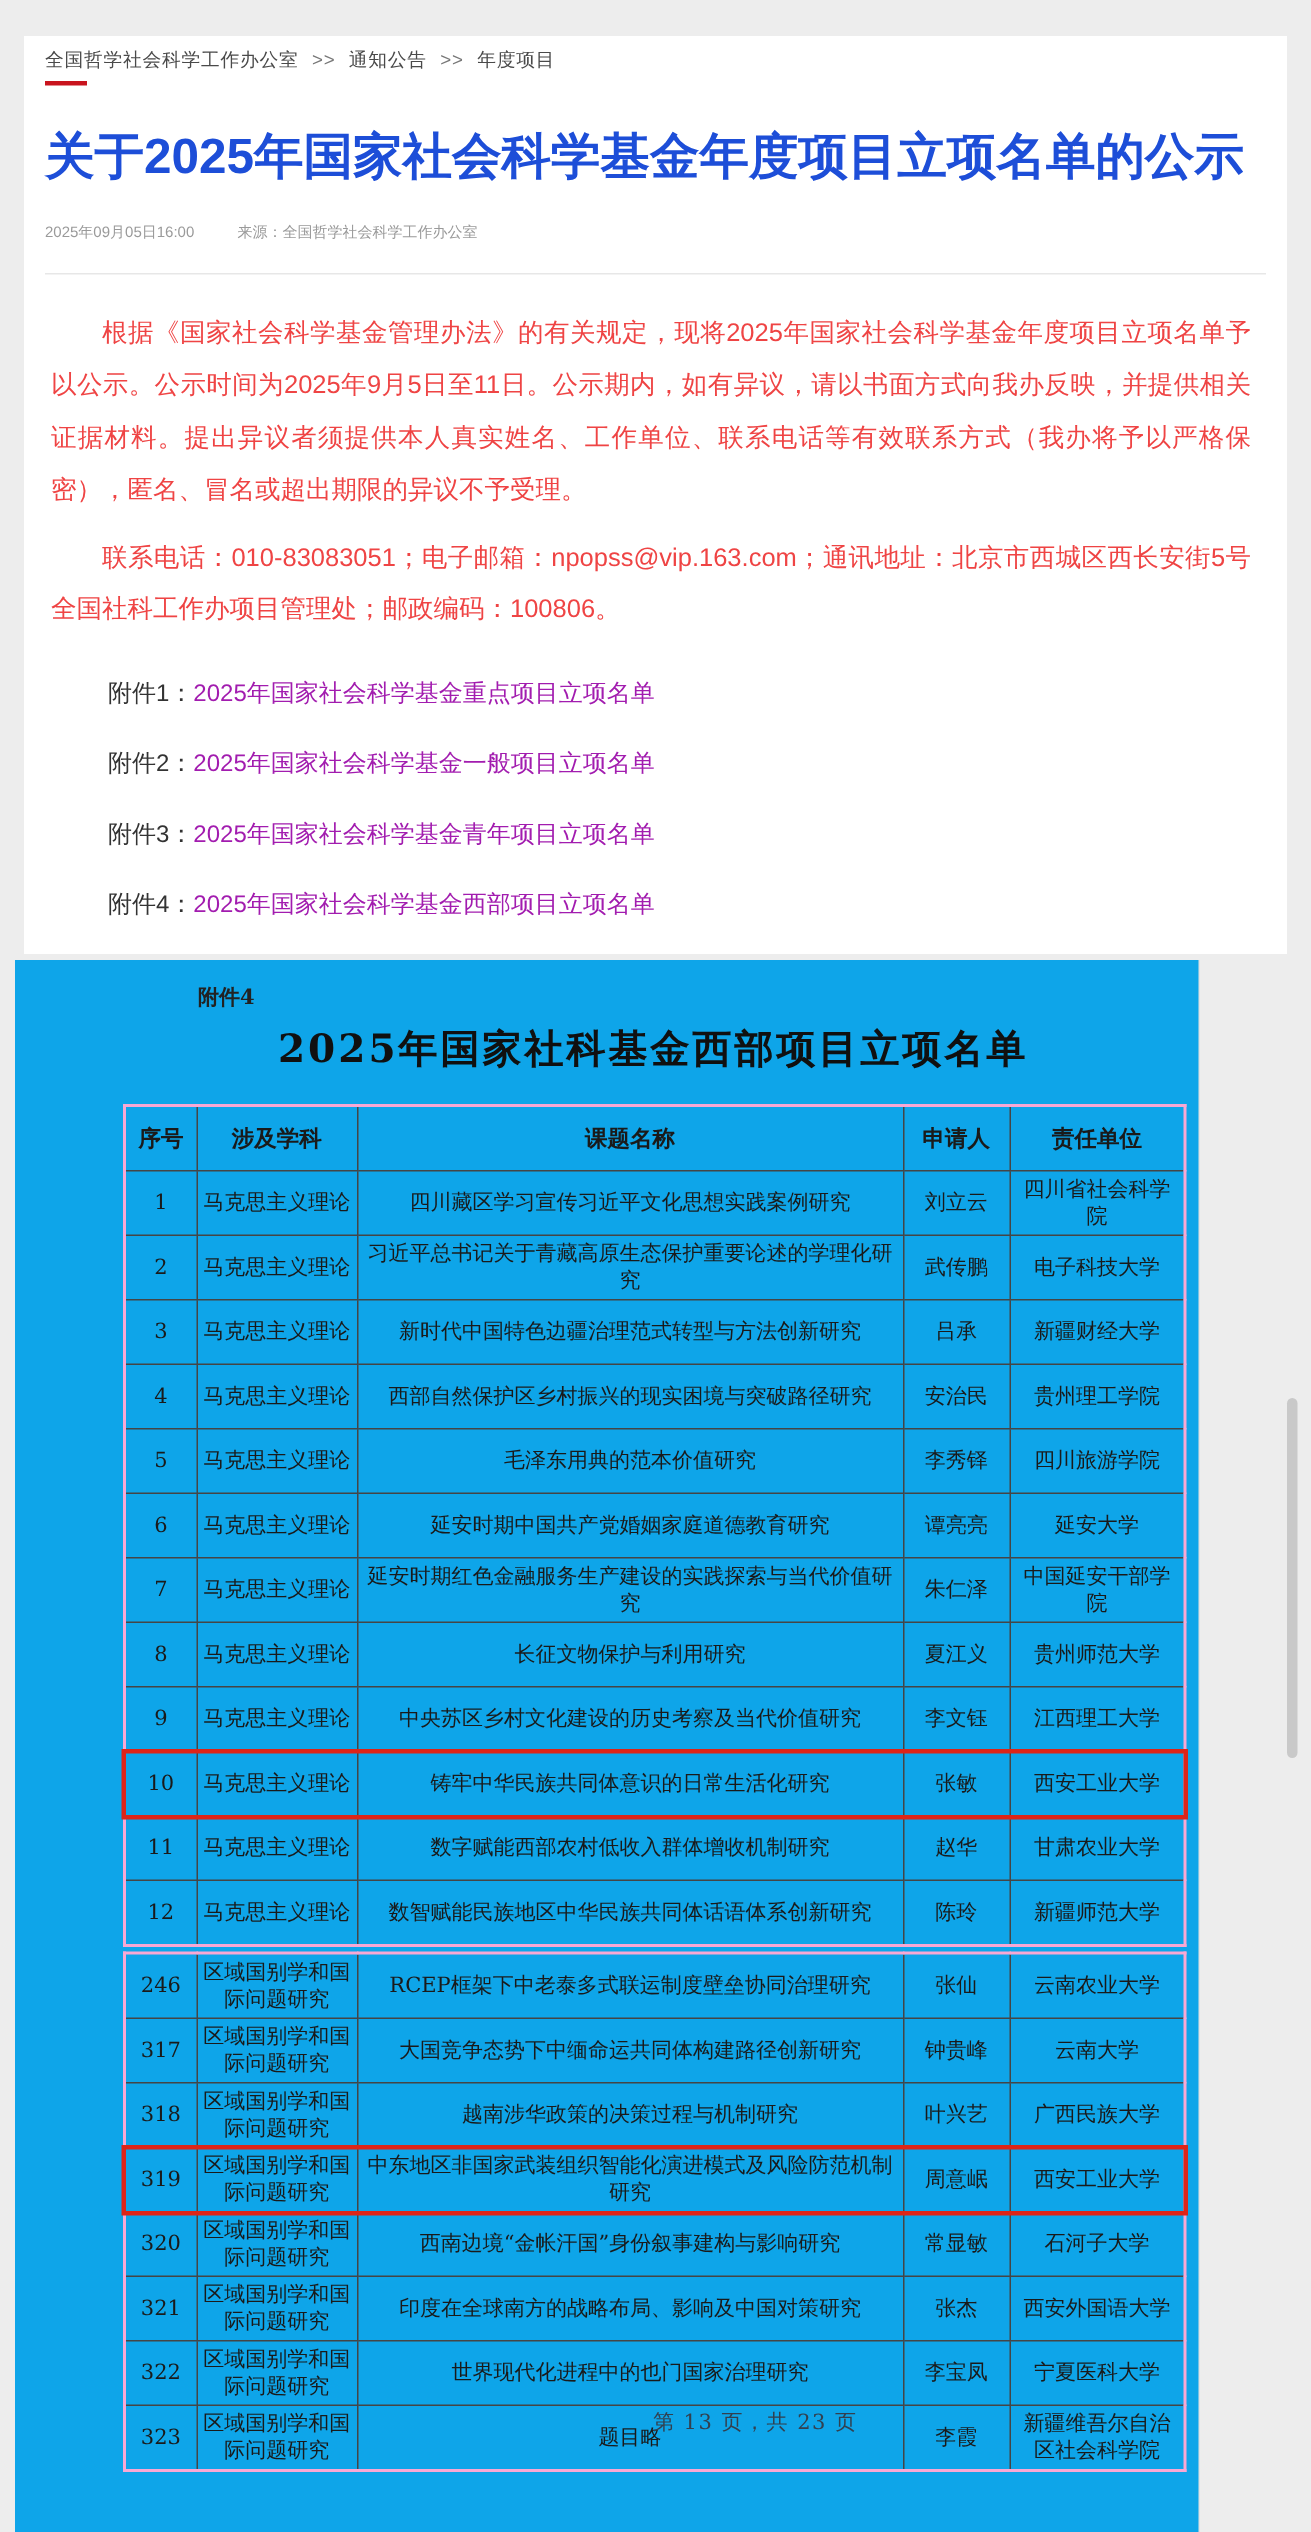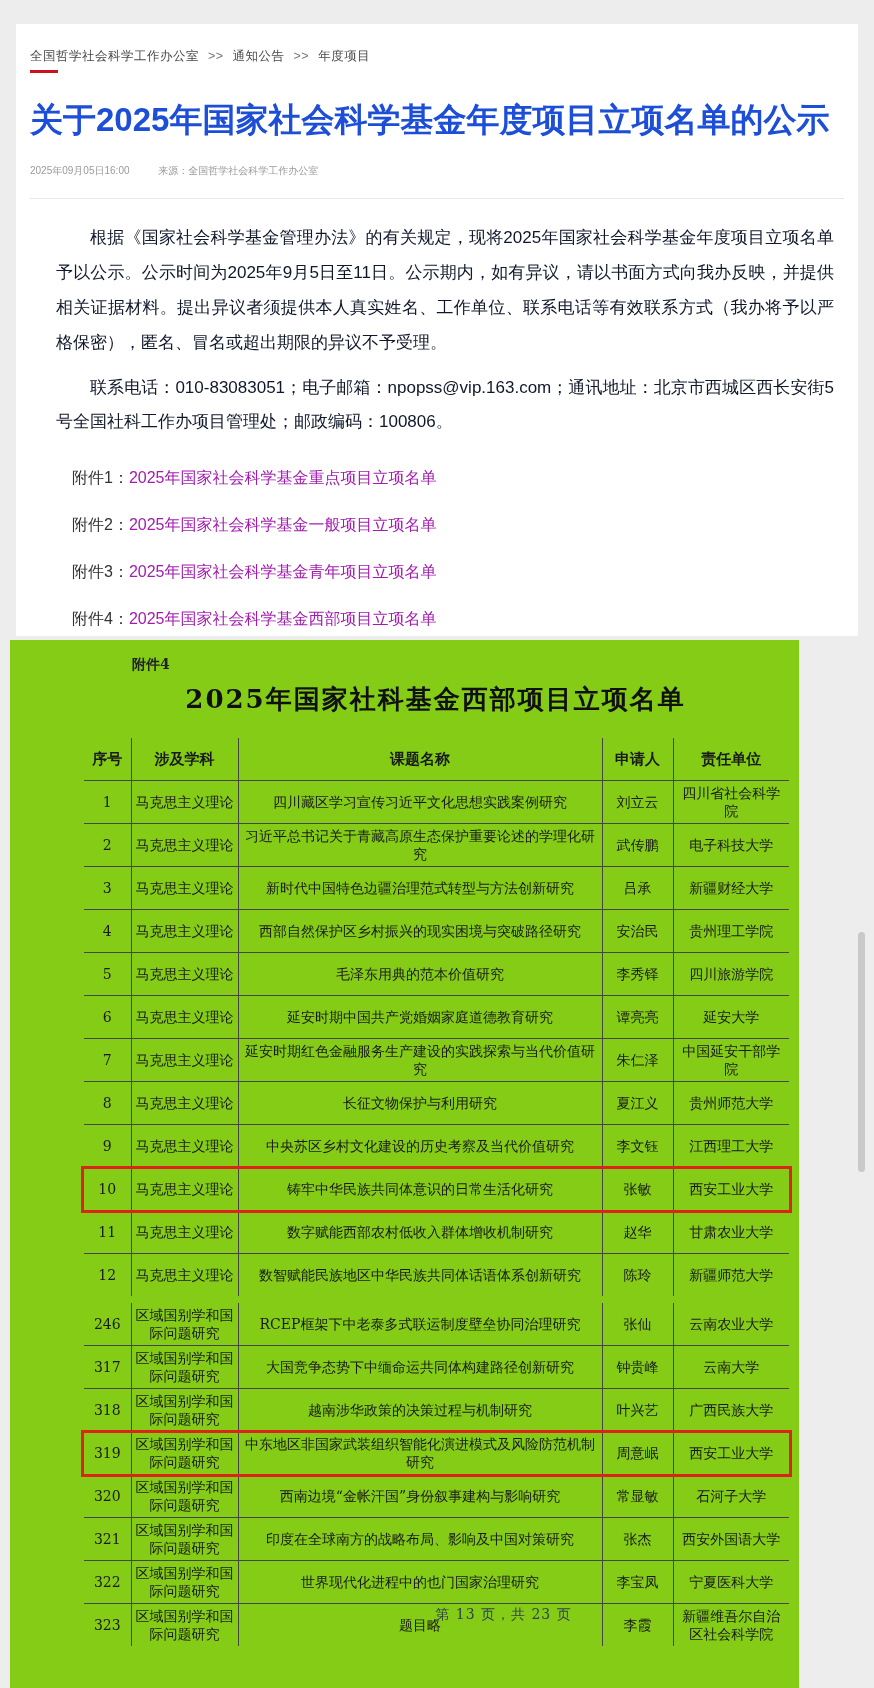--- a/index.html
+++ b/index.html
@@ -4,61 +4,61 @@
 <style>
   html,body{margin:0;padding:0;}
   body{
     width:874px;height:1688px;position:relative;
     background:#ededed;
     font-family:"Liberation Sans","DejaVu Sans",sans-serif;
   }
   
   .top-card{
     position:absolute;left:16px;top:24px;width:842px;height:612px;
-    background:#ffffff;box-sizing:border-box;padding:24px 14px 0 14px;
+    background:#ffffff;box-sizing:border-box;padding:8px 14px 0 14px;
   }
   .breadcrumb{font-size:12.5px;color:#4a4a4a;letter-spacing:.5px;}
   .breadcrumb .sep{color:#777;margin:0 5px;}
   .crumb-underline{width:28px;height:3px;background:#c9141e;margin-top:5px;}
   .article-title{
     margin-top:26px;font-size:33px;font-weight:700;color:#1d4ed8;
     line-height:1.25;white-space:nowrap;
   }
   .meta{margin-top:24px;font-size:10px;color:#9a9a9a;}
   .meta .src{margin-left:26px;}
   .divider{border:none;border-top:1px solid #e7e7e7;margin:20px 0 0 0;}
   .body-text{
-    margin:22px 10px 0 26px;font-size:17px;color:#0f172a;line-height:2.05;
+    margin:22px 10px 0 4px;font-size:17px;color:#ef4444;line-height:2.05;
     text-indent:2em;text-align:justify;
   }
   .body-text.second{margin-top:10px;}
   .attachments{margin:28px 10px 0 10px;}
   .attachment-line{margin-bottom:26px;font-size:16px;padding-left:2em;}
   .attachment-line .label{color:#333;}
   .attachment-line a{color:#a21caf;text-decoration:none;}
   
   .preview-card{
     position:absolute;left:10px;top:640px;width:790px;height:1048px;
-    background:#84cc16;border-right:1px solid #e2e2e2;box-sizing:border-box;
+    background:#0ea5e9;border-right:1px solid #e2e2e2;box-sizing:border-box;
   }
   .preview-tag{
     position:absolute;left:122px;top:16px;
     font-family:"DejaVu Serif","Liberation Serif",serif;
     font-size:14px;font-weight:700;color:#222;
   }
   .doc-title{
     position:absolute;left:72px;top:42px;width:707px;text-align:center;
     font-family:"DejaVu Serif","Liberation Serif",serif;
     font-size:26px;font-weight:700;color:#101010;letter-spacing:2px;
   }
   .table-wrap{position:absolute;left:72px;top:96px;width:707px;}
   table.grant{
     border-collapse:collapse;table-layout:fixed;width:707px;
     font-family:"DejaVu Serif","Liberation Serif",serif;color:#1a1a1a;
-    border:2px solid #84cc16;
+    border:2px solid #f9a8d4;
   }
   table.grant.second{margin-top:3px;}
   table.grant th,table.grant td{border:1px solid #454545;}
   table.grant th{font-size:15px;font-weight:700;height:42px;padding:0 2px;}
   table.grant td{
     font-size:14px;height:38px;padding:2px 4px;text-align:center;line-height:1.3;
   }
   td.c-title{text-align:left;padding:2px 6px;}
   td.c-discipline{padding:2px 2px;}
   tr.hl{outline:3px solid #dd2418;outline-offset:-1px;}

